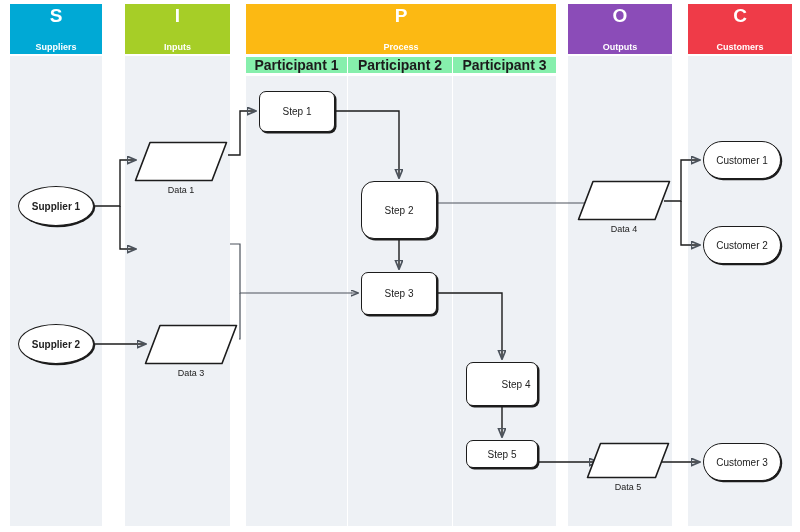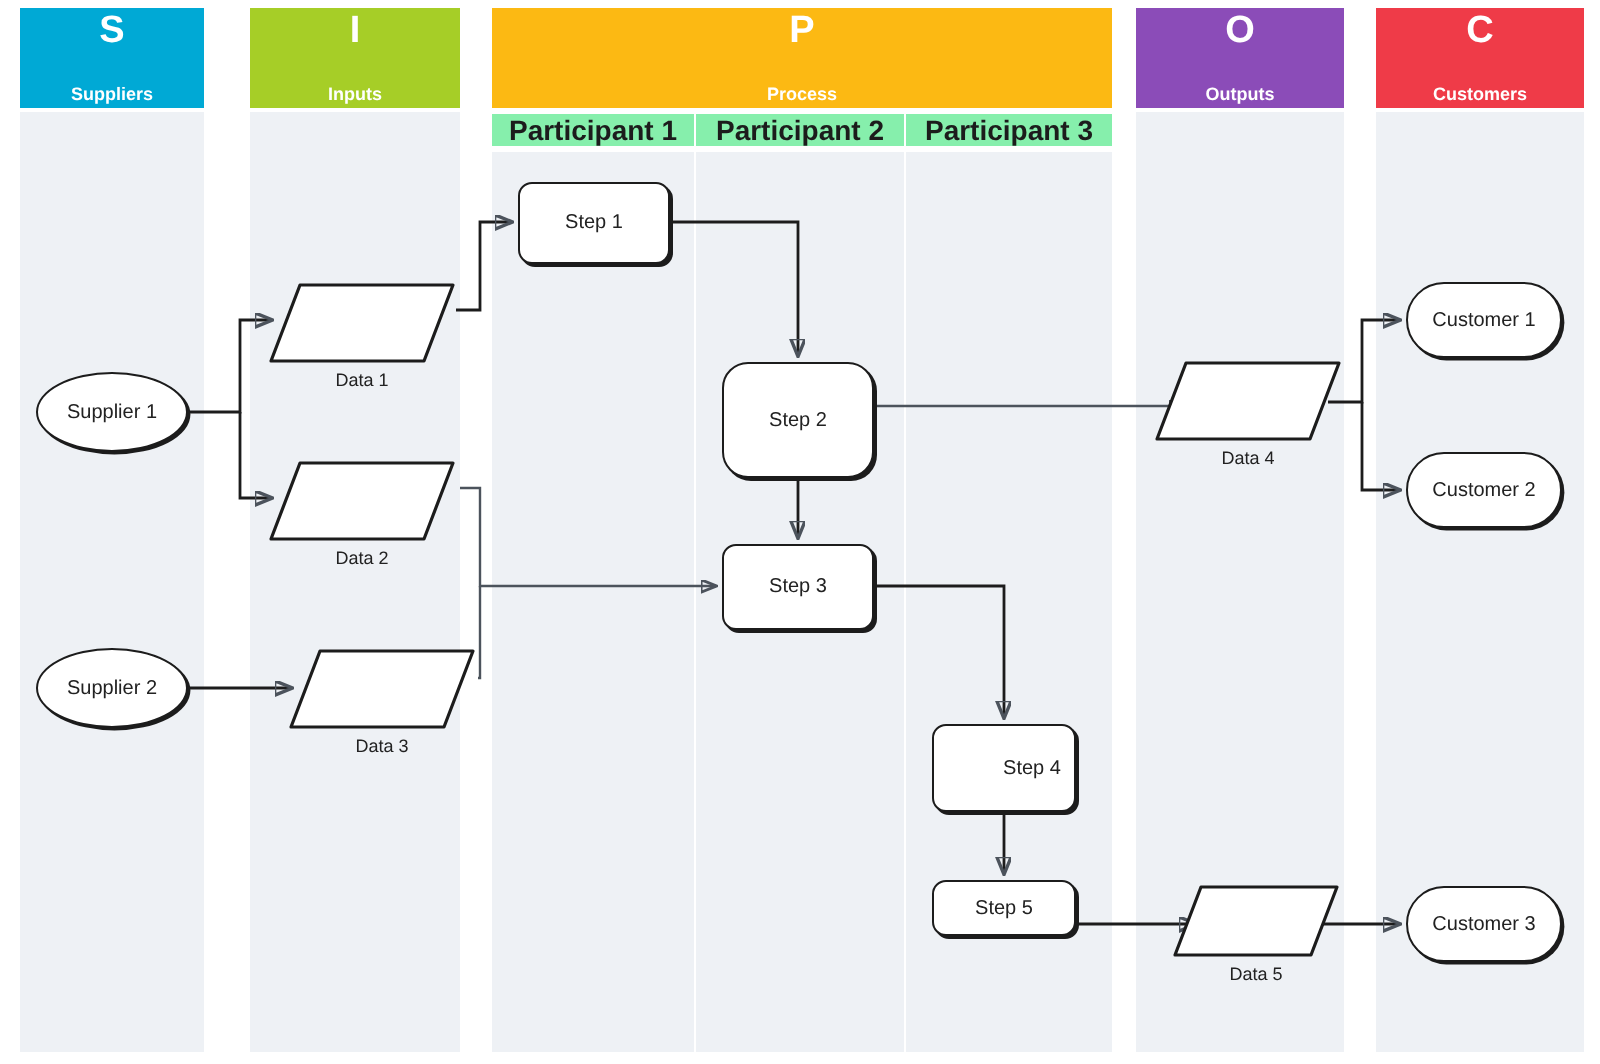--- a/index.html
+++ b/index.html
@@ -45,20 +45,21 @@
     box-shadow:1.5px 1.5px 0 #1c1c1c;
   }
 
   .ellipse{
     background:#ffffff;
     border:1.6px solid #1c1c1c;
     border-radius:50%;
     display:flex;align-items:center;justify-content:center;
     font-size:10px;color:#222;
     box-shadow:1.2px 1.2px 0 #1c1c1c;
+    font-weight:bold;
   }
 
   .stadium{
     background:#ffffff;
     border:1.6px solid #1c1c1c;
     border-radius:999px;
     display:flex;align-items:center;justify-content:center;
     font-size:10px;color:#222;
     box-shadow:1.2px 1.2px 0 #1c1c1c;
   }
@@ -163,26 +164,20 @@
   </div>
 
   <div class="para-wrap" style="left:133px;top:139px;width:96px;height:60px;">
     <svg width="96" height="44" viewBox="0 0 96 44">
       <path d="M2.5,41.5 L17,3.5 L93.5,3.5 L79,41.5 Z" fill="#ffffff" stroke="#1c1c1c" stroke-width="1.6" stroke-linejoin="round"></path>
       <path d="M4,43 L18.5,5" stroke="#1c1c1c" stroke-width="0" fill="none"></path>
     </svg>
     <div class="para-label" style="top:46px;">Data 1</div>
   </div>
 
-  <div class="para-wrap" style="left:133px;top:228px;width:96px;height:60px;">
-    <svg width="96" height="44" viewBox="0 0 96 44">
-      <path d="M2.5,41.5 L17,3.5 L93.5,3.5 L79,41.5 Z" fill="#ffffff" stroke="#1c1c1c" stroke-width="1.6" stroke-linejoin="round"></path>
-    </svg>
-    <div class="para-label" style="top:46px;">Data 2</div>
-  </div>
 
   <div class="para-wrap" style="left:143px;top:322px;width:96px;height:60px;">
     <svg width="96" height="44" viewBox="0 0 96 44">
       <path d="M2.5,41.5 L17,3.5 L93.5,3.5 L79,41.5 Z" fill="#ffffff" stroke="#1c1c1c" stroke-width="1.6" stroke-linejoin="round"></path>
     </svg>
     <div class="para-label" style="top:46px;">Data 3</div>
   </div>
 
   <div class="shape proc" style="left:259px;top:91px;width:76px;height:41px;">
     <span>Step 1</span>

